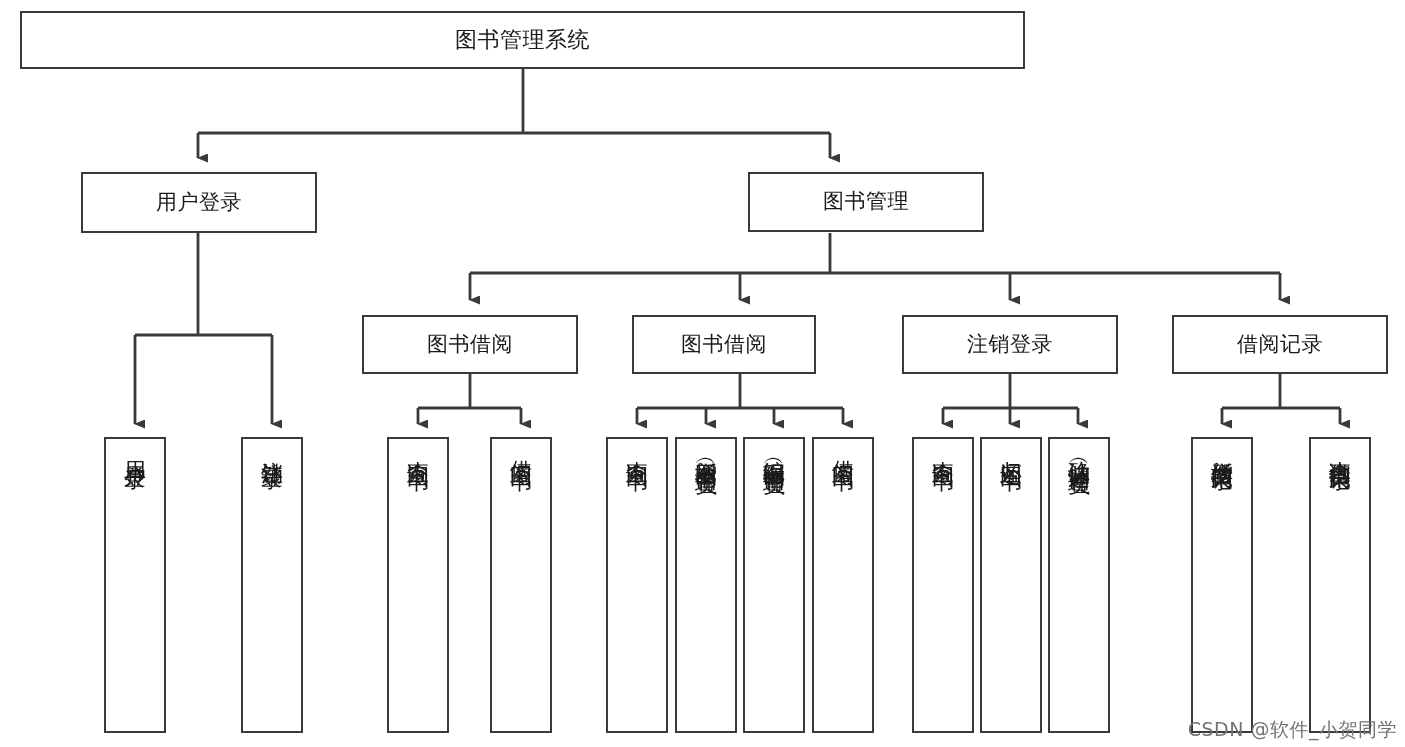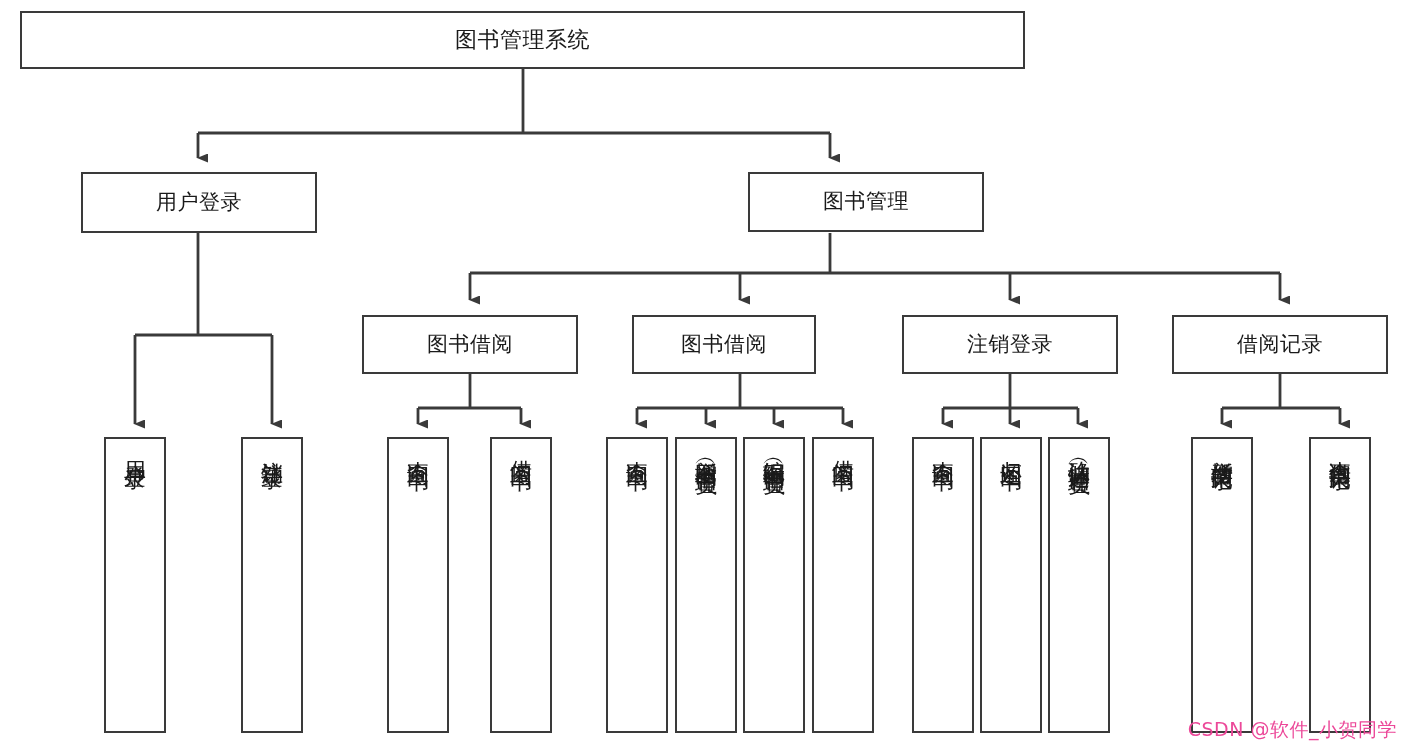--- a/index.html
+++ b/index.html
@@ -59,21 +59,21 @@
     letter-spacing: 3px;
     white-space: nowrap;
     -webkit-text-orientation: upright;
   }
   .node.v.tall .lbl { letter-spacing: 2px; }
   .watermark {
     position: absolute;
     right: 8px;
     bottom: 4px;
     font-size: 19px;
-    color: #ec4899;
+    color: #737373;
     white-space: nowrap;
     letter-spacing: 0.5px;
   }
 </style>
 </head>
 <body>
 
 <div id="canvas">
 
   <svg id="edges" viewBox="0 0 1405 747" xmlns="http://www.w3.org/2000/svg">

